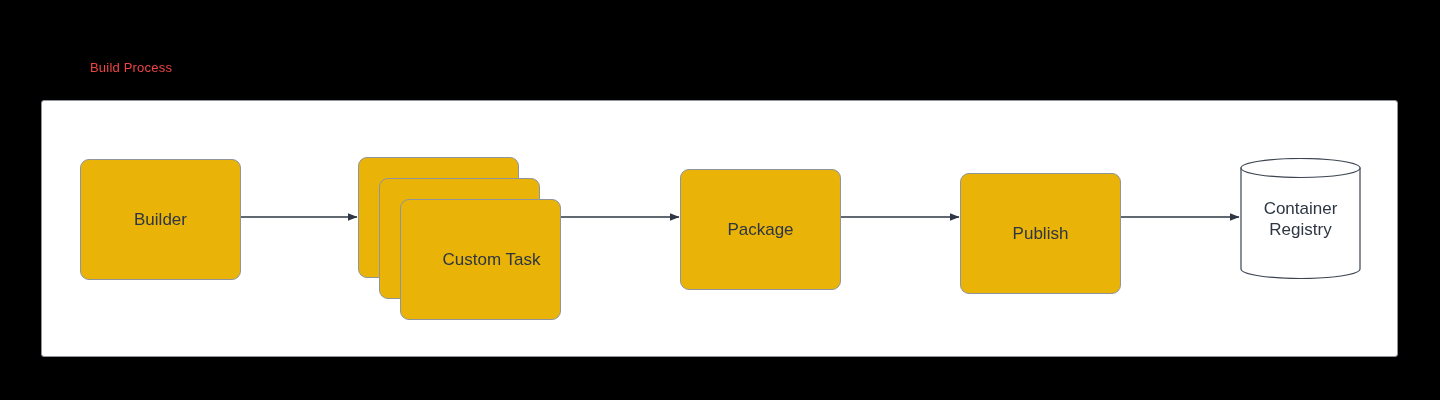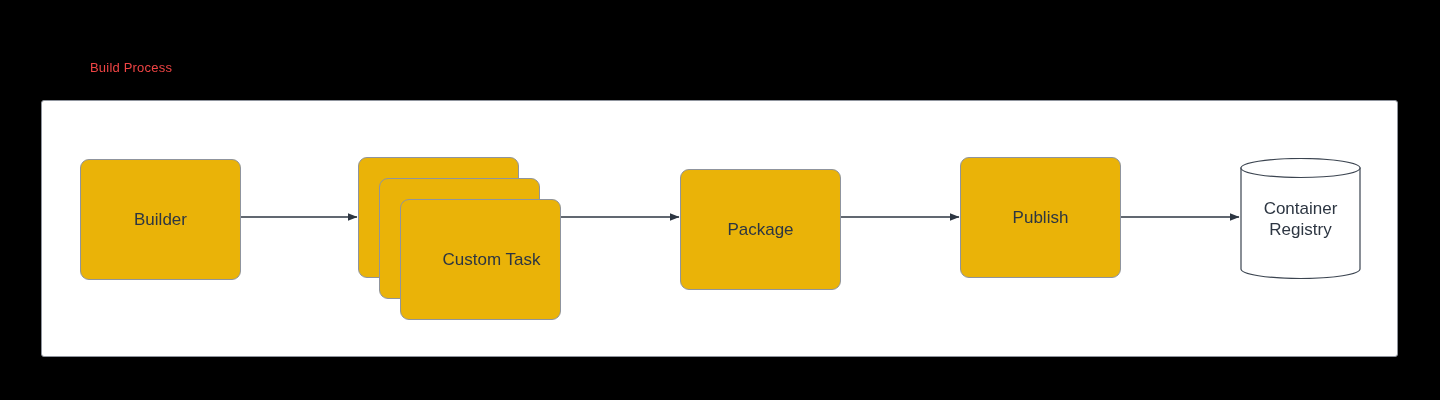--- a/index.html
+++ b/index.html
@@ -52,21 +52,21 @@
   .node-label {
     font-size: 17px;
     line-height: 21px;
     color: #2d3642;
     white-space: pre-line;
     padding: 0 6px;
   }
   
   #node-builder  { left: 80px;  top: 159px; width: 161px; height: 121px; }
   #node-package  { left: 680px; top: 159px; width: 161px; height: 121px; margin-top: 10px; }
-  #node-publish  { left: 960px; top: 157px; width: 161px; height: 121px; }
+  #node-publish  { left: 960px; top: 173px; width: 161px; height: 121px; }
 
   
   #card-back     { left: 358px; top: 157px; width: 161px; height: 121px; z-index: 1; }
   #card-middle   { left: 379px; top: 178px; width: 161px; height: 121px; z-index: 2; }
   #card-front    { left: 400px; top: 199px; width: 161px; height: 121px; z-index: 3; padding-left: 22px; }
 
   
   #node-registry {
     position: absolute;
     left: 1240px;

